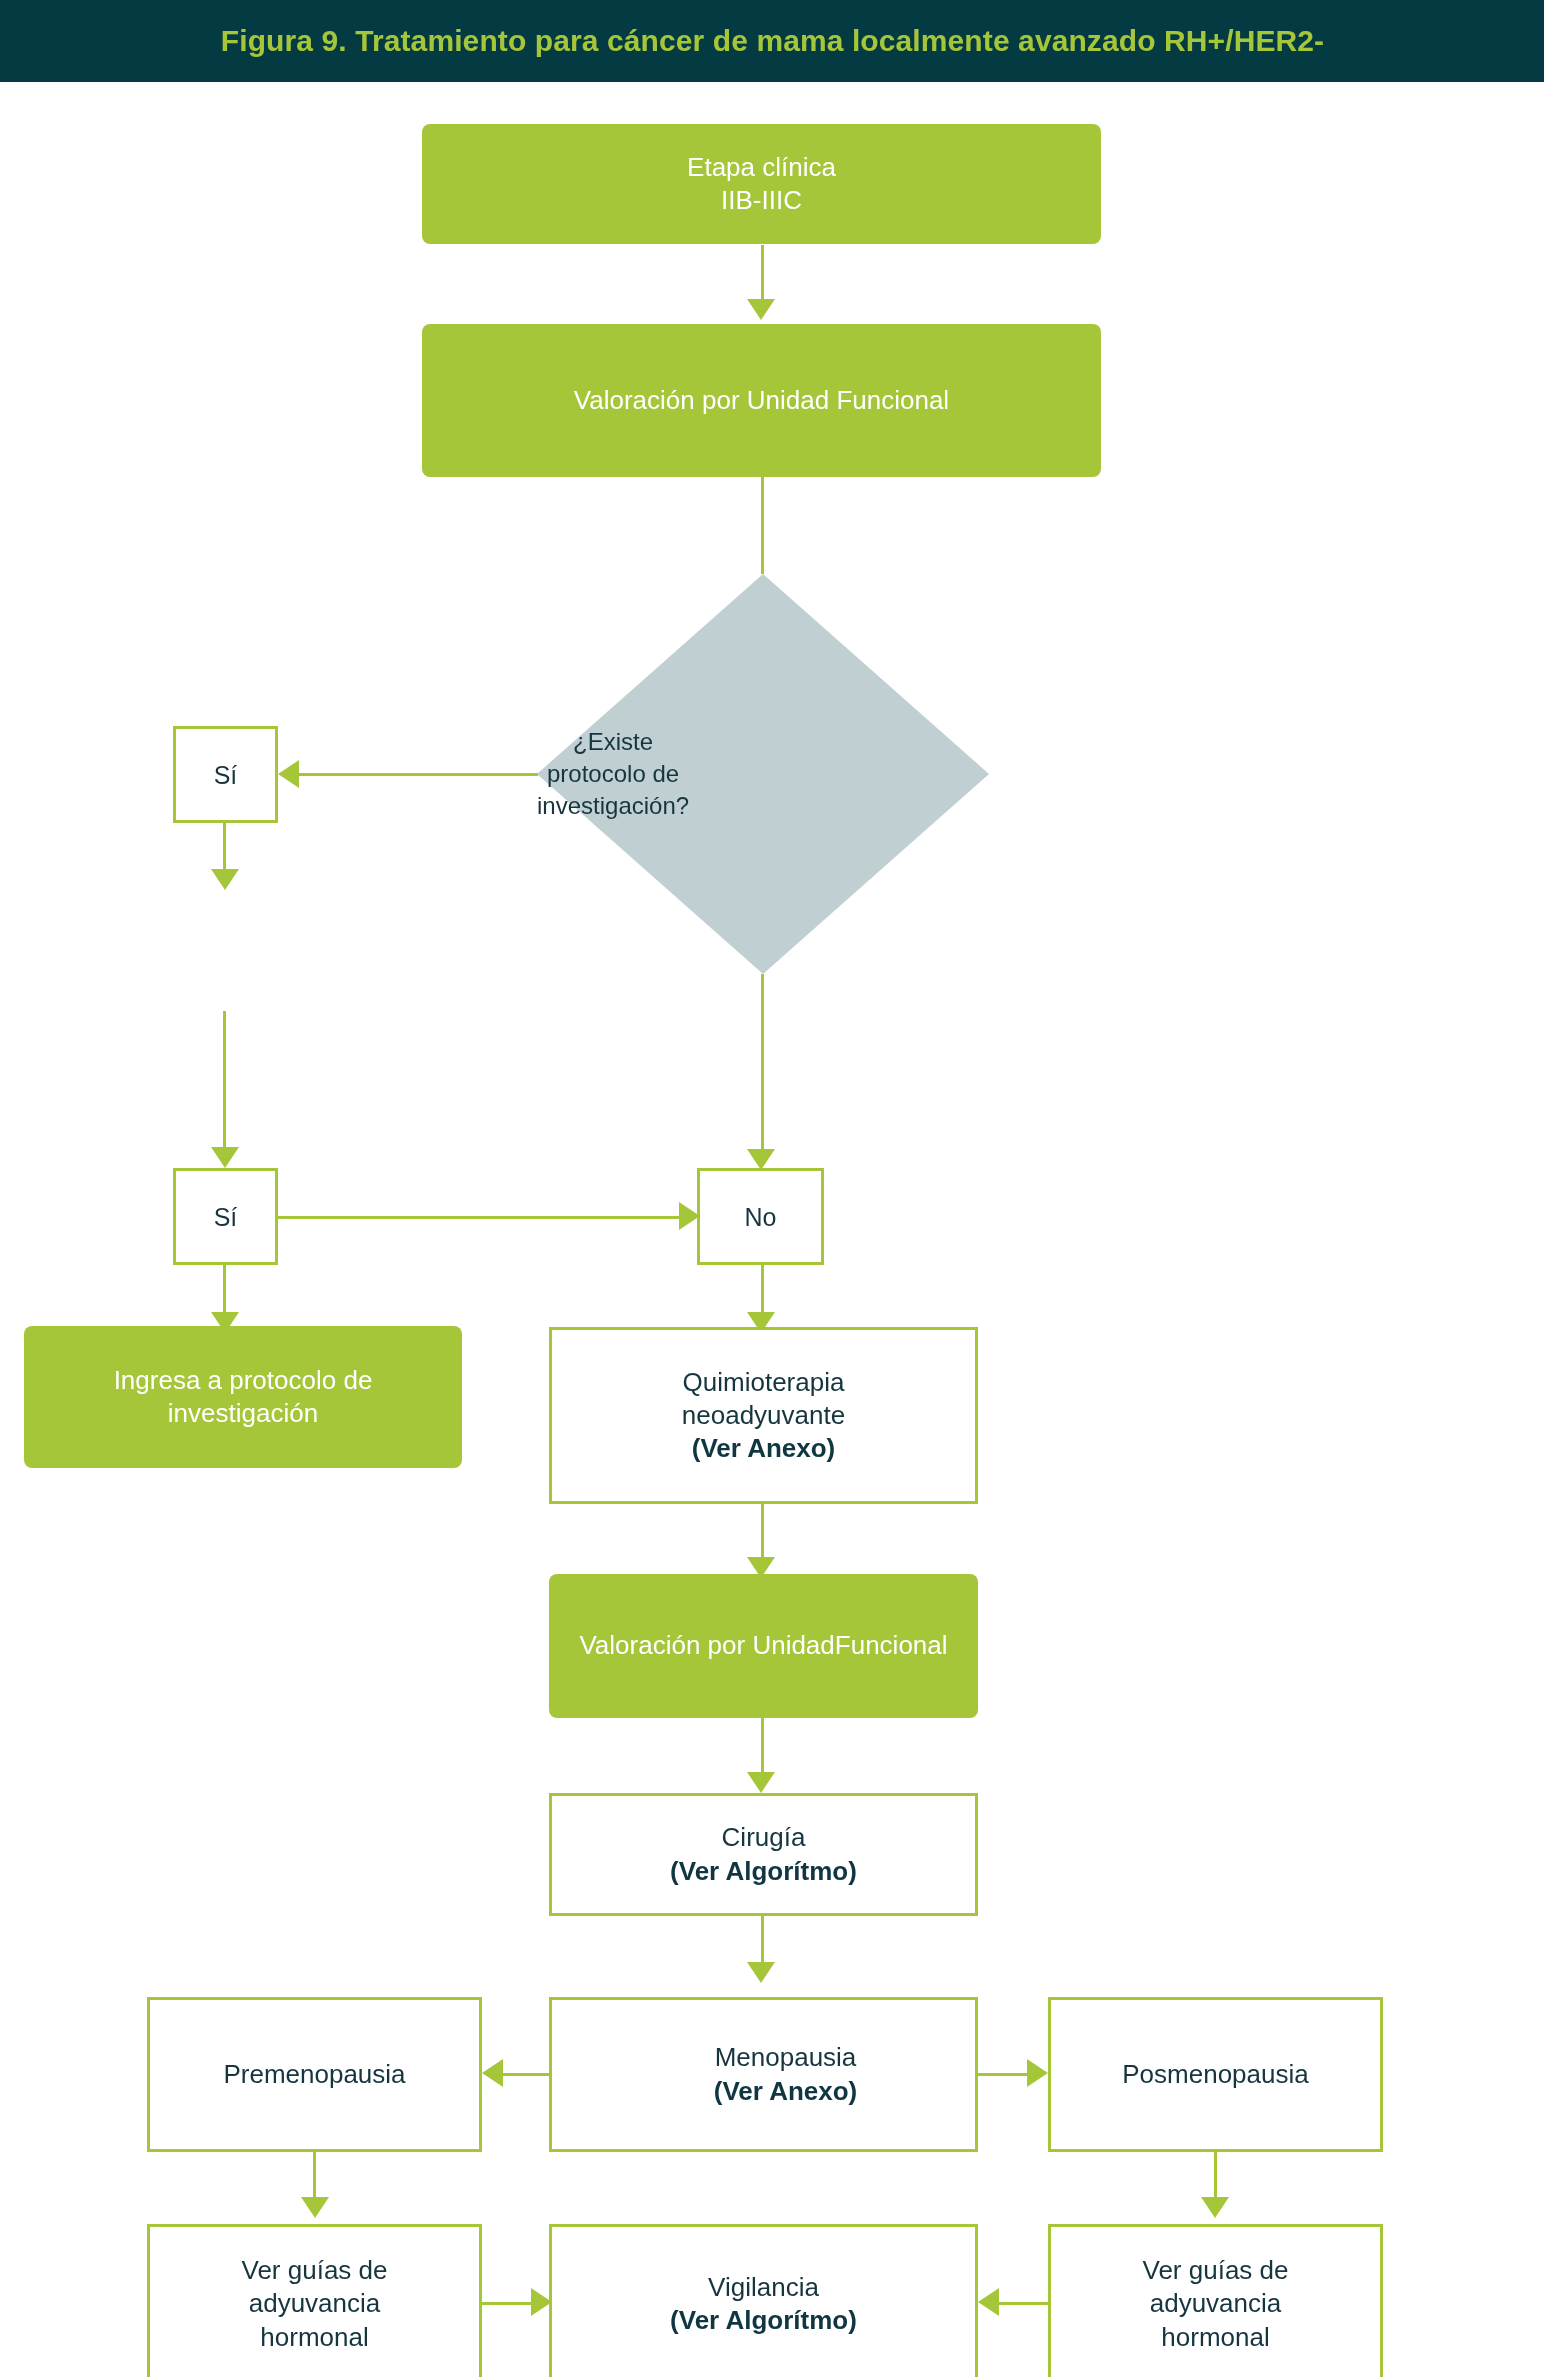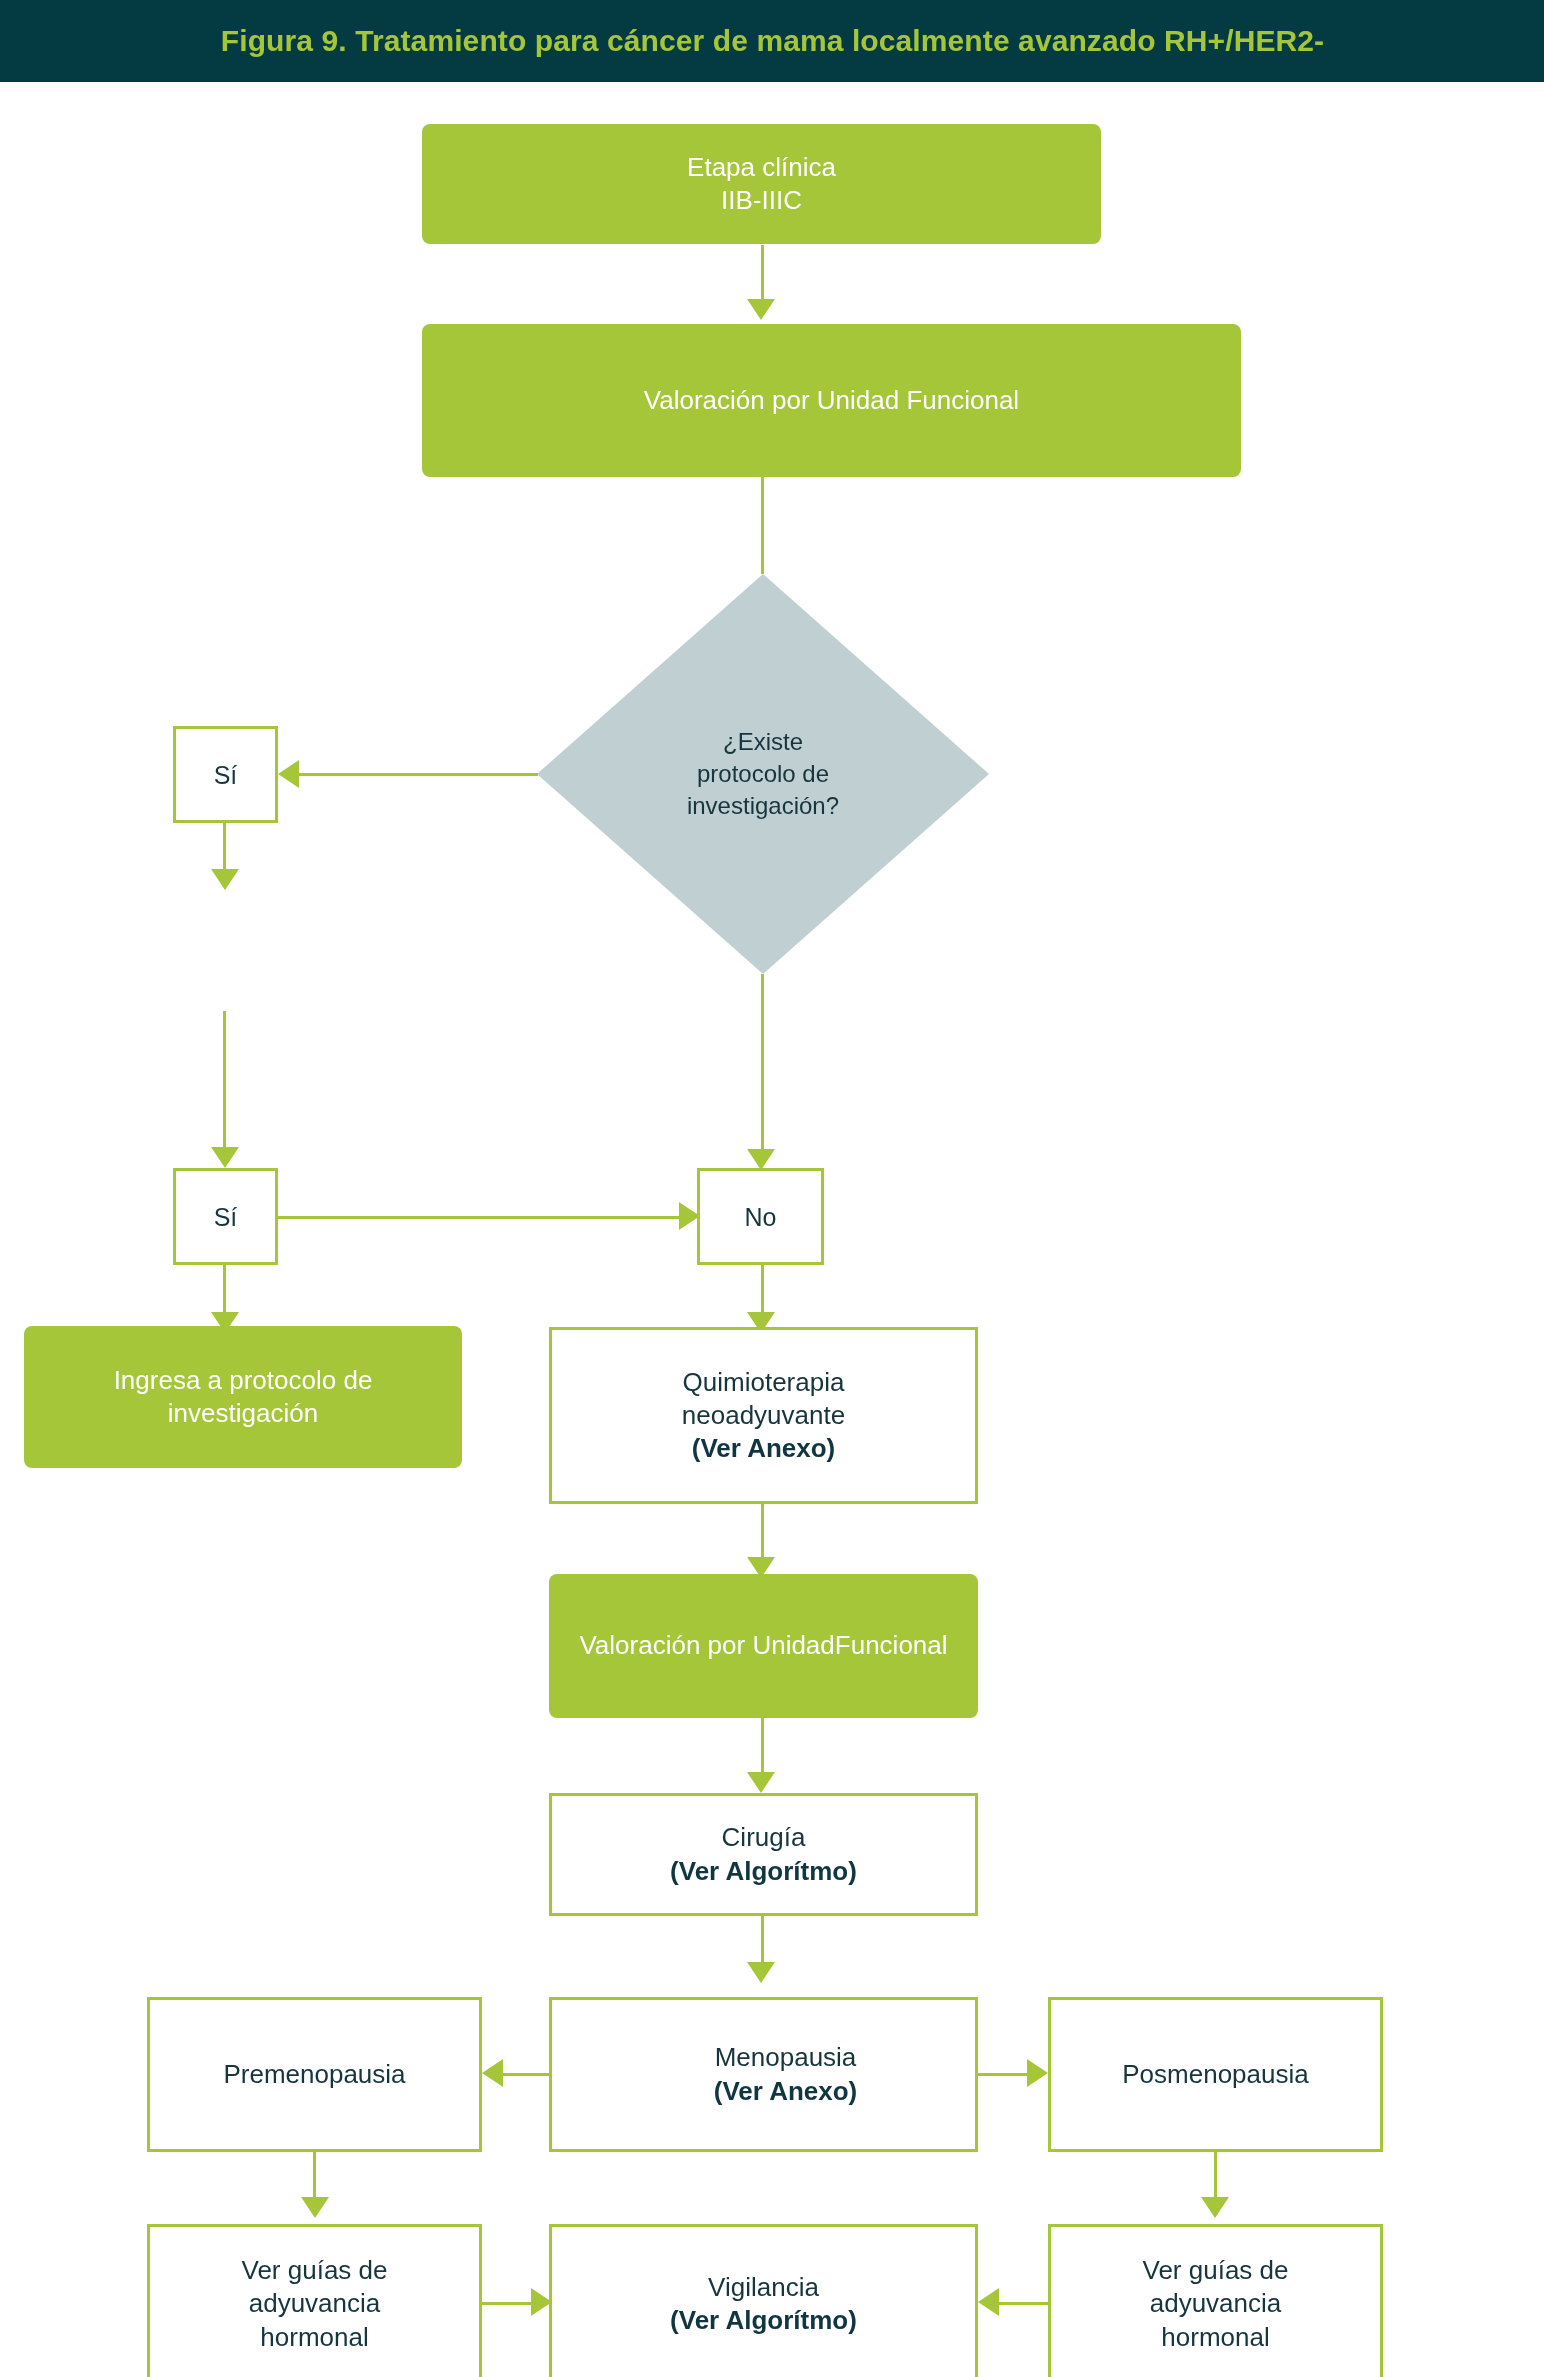--- a/index.html
+++ b/index.html
@@ -84,21 +84,20 @@
     position: absolute;
     left: 0; top: 0;
     width: 100%; height: 100%;
   }
   .diamond-label {
     position: absolute;
     left: 0; top: 0;
     width: 100%; height: 100%;
     display: flex;
     align-items: center;
-    justify-content: center;
     text-align: center;
     color: #17353f;
     font-size: 24px;
     font-weight: 300;
     line-height: 1.32;
     pointer-events: none;
   }
 
   
   .conn {
@@ -138,21 +137,21 @@
   </div>
 
   <div class="node node-green" style="left:422px; top:124px; width:679px; height:120px; flex-direction:column;">
     <span class="txt">Etapa clínica</span>
     <span class="txt">IIB-IIIC</span>
   </div>
 
   <div class="conn conn-v" style="left:761px; top:245px; height:58px;"></div>
   <div class="arrow arrow-down" style="left:747px; top:299px;"></div>
 
-  <div class="node node-green" style="left:422px; top:324px; width:819px; height:153px; flex-direction:column;">
+  <div class="node node-green" style="left:422px; top:324px; width:679px; height:153px; flex-direction:column;">
     <span class="txt">Valoración por Unidad Funcional</span>
   </div>
 
   <div class="conn conn-v" style="left:761px; top:477px; height:97px;"></div>
 
   <div class="diamond-wrap" style="left:537px; top:574px; width:452px; height:400px;">
     <svg class="diamond-shape" viewBox="0 0 466 412" preserveAspectRatio="none">
       <polygon points="233,0 466,206 233,412 0,206" fill="#c0cfd2"></polygon>
     </svg>
     <div class="diamond-label">

